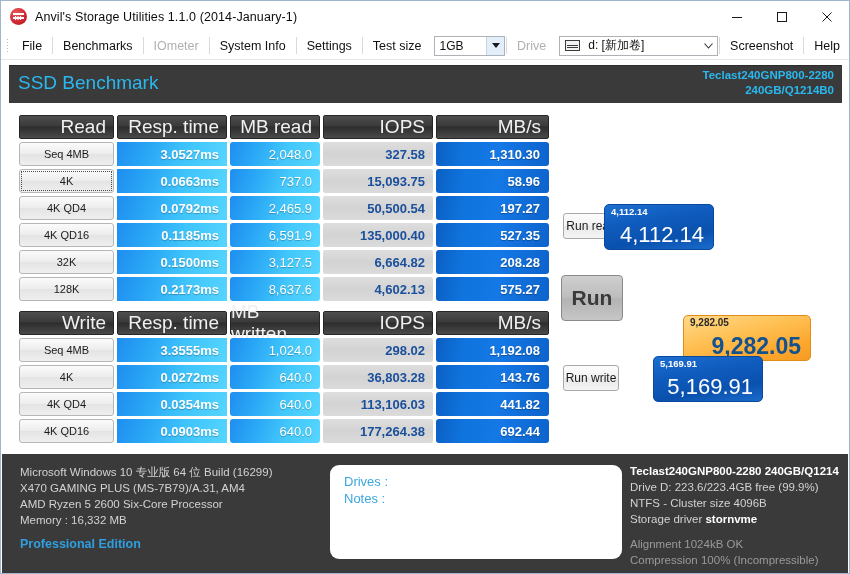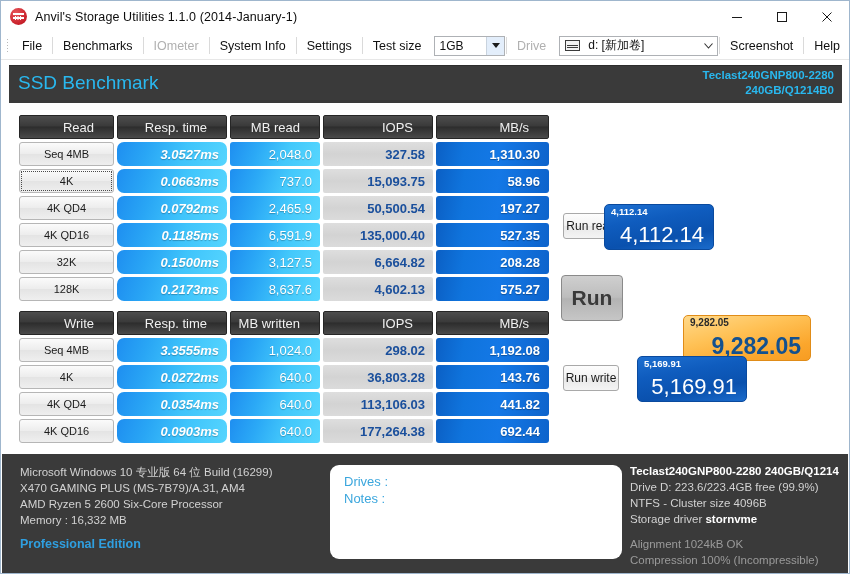--- a/index.html
+++ b/index.html
@@ -103,40 +103,40 @@
   
   .tbl { position: absolute; left: 18px; width: 550px; }
   .thead, .trow { display: flex; width: 100%; height: 24px; margin-bottom: 3px; }
   .cell {
     height: 24px; display: flex; align-items: center;
     font-size: 13px; position: relative;
     border-radius: 2px;
   }
   .th {
     background: linear-gradient(180deg, #4e4e4e 0%, #3a3a3a 45%, #2d2d2d 50%, #4a4a4a 100%);
-    color: #f0f0f0; justify-content: flex-end; padding-right: 19px;
-    font-size: 13px; border: 1px solid #262626;
+    color: #f0f0f0; justify-content: flex-end; padding-right: 7px;
+    font-size: 19px; border: 1px solid #262626;
   }
   .c-label  { width: 95px; margin-right: 3px; }
   .c-resp   { width: 110px; margin-right: 3px; }
   .c-mb     { width: 90px; margin-right: 3px; }
   .c-iops   { width: 110px; margin-right: 3px; }
   .c-mbs    { width: 113px; }
 
   .rowlabel {
     background: linear-gradient(180deg, #fbfbfb 0%, #ededed 48%, #e4e4e4 52%, #efefef 100%);
     border: 1px solid #b6b6b6; color: #1b1b1b;
     justify-content: center; font-size: 11px; border-radius: 3px;
   }
   .rowlabel.focused { outline: 1px dotted #4a4a4a; outline-offset: -3px; }
 
   .v-resp {
     background: linear-gradient(110deg, #1e8ef0 0%, #29a6f5 28%, #3fc4fb 60%, #56d5fe 100%);
     color: #ffffff; font-weight: bold; justify-content: flex-end; padding-right: 8px;
-    border-radius: 7px; text-shadow: 0 1px 1px rgba(0,0,0,0.25); font-style: italic;
+    border-radius: 0; text-shadow: 0 1px 1px rgba(0,0,0,0.25);
   }
   .v-mb {
     background: linear-gradient(110deg, #1e8ef0 0%, #2ba9f6 30%, #43c8fb 62%, #57d6fe 100%);
     color: #ffffff; font-weight: normal; justify-content: flex-end; padding-right: 8px;
     border-radius: 3px; text-shadow: 0 1px 1px rgba(0,0,0,0.25);
   }
   .v-iops {
     background: linear-gradient(180deg, #dedede 0%, #d3d3d3 50%, #dbdbdb 100%);
     color: #1a4f9c; font-weight: bold; justify-content: flex-end; padding-right: 8px;
     border-radius: 2px;
@@ -176,21 +176,21 @@
   .score .sbig {
     position: absolute; right: 9px; bottom: 2px; font-size: 22px; font-weight: 400;
     line-height: 24px;
   }
   #score-read, #score-write {
     width: 110px; height: 46px;
     background: linear-gradient(170deg, #1d6fd0 0%, #0f5cbe 35%, #0a51ae 70%, #1a6bcb 100%);
     border: 1px solid #0a4a9e;
   }
   #score-read { left: 603px; top: 203px; }
-  #score-write { left: 636px; top: 355px; padding-left: 44px; }
+  #score-write { left: 652px; top: 355px; padding-left: 44px; }
   #score-read .stiny, #score-write .stiny { color: #ffffff; }
   #score-read .sbig, #score-write .sbig { color: #ffffff; }
   #score-total {
     left: 682px; top: 274px; width: 128px; height: 46px;
     background: linear-gradient(165deg, #ffd98a 0%, #ffc155 40%, #fba62c 78%, #f79c22 100%);
     border: 1px solid #e08c18;
     margin-top: 40px;
   }
   #score-total .stiny { color: #2a2a2a; font-size: 10px; }
   #score-total .sbig { color: #14518f; font-weight: bold; font-size: 23px; }

